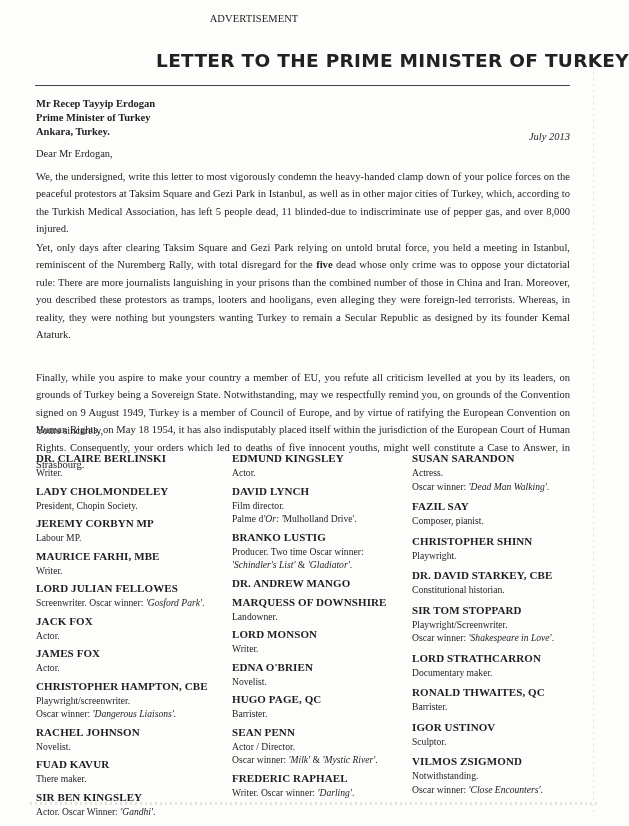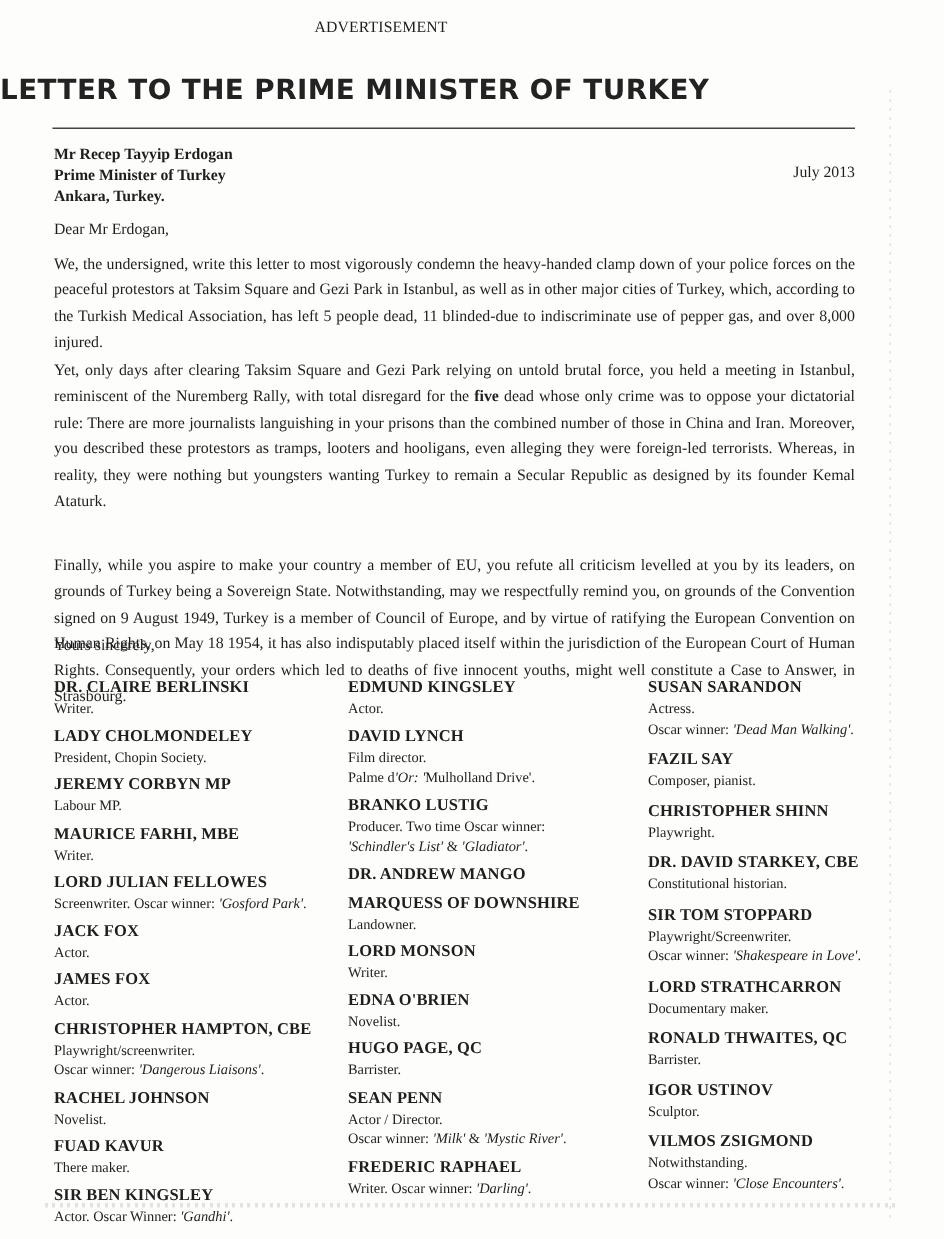--- a/index.html
+++ b/index.html
@@ -16,52 +16,52 @@
     .bottom-noise {
       position:absolute; left:30px; right:30px; top:802px; height:3px;
       background:repeating-linear-gradient(to right,#dcdcda 0 2px,transparent 2px 5px);
       opacity:.8;
     }
     .advert {
       position:absolute; top:13px; left:0; width:508px; text-align:center;
       font-size:10.5px; letter-spacing:.1px;
     }
     .title {
-      position:absolute; top:50px; left:0; width:629px; text-align:left;
+      position:absolute; top:50px; left:0; width:629px; text-align:right;
       font-family:"DejaVu Sans","Liberation Sans",sans-serif; font-weight:bold;
       font-size:18.5px; letter-spacing:.3px; color:#222;
     }
     .rule {
       position:absolute; top:85px; left:35px; width:535px; height:1px; background:#444;
     }
     .addr {
       position:absolute; left:36px; font-size:10.5px; line-height:14px;font-weight:bold;
     }
     .addr-1 { top:97px; } .addr-2 { top:111px; } .addr-3 { top:125px; }
     .date {
-      position:absolute; top:109px; right:59px; font-size:10.5px; line-height:14px;
+      position:absolute; top:130px; right:59px; font-size:10.5px; line-height:14px;font-style:italic;
     }
     .salutation {
       position:absolute; top:148px; left:36px; font-size:10.5px;
     }
     .para {
       position:absolute; left:36px; width:534px;
       font-size:10.6px; line-height:17.4px; text-align:justify;
       text-align-last:left;
     }
     .p1 { top:168px; }
     .p2 { top:239px; }
     .p3 { top:341px;margin-top:28px; }
     .closing {
       position:absolute; top:425px; left:36px; font-size:10.5px;
     }
     .col { position:absolute; top:451px; }
     .col-1 { left:36px; width:195px; }
     .col-2 { left:232px; width:185px; }
-    .col-3 { left:432px; width:180px; }
+    .col-3 { left:412px; width:180px; }
     .sig { margin-bottom:4px; }
     .sig-name {
       font-weight:bold; font-size:11px; line-height:15px; letter-spacing:.1px;
       white-space:nowrap;
     }
     .sig-line { font-size:9.6px; line-height:13.5px; white-space:nowrap; }
     .sig-line i { font-style:italic; }
     .col-3 .sig { margin-bottom:6px; }
   </style>
 </head>

